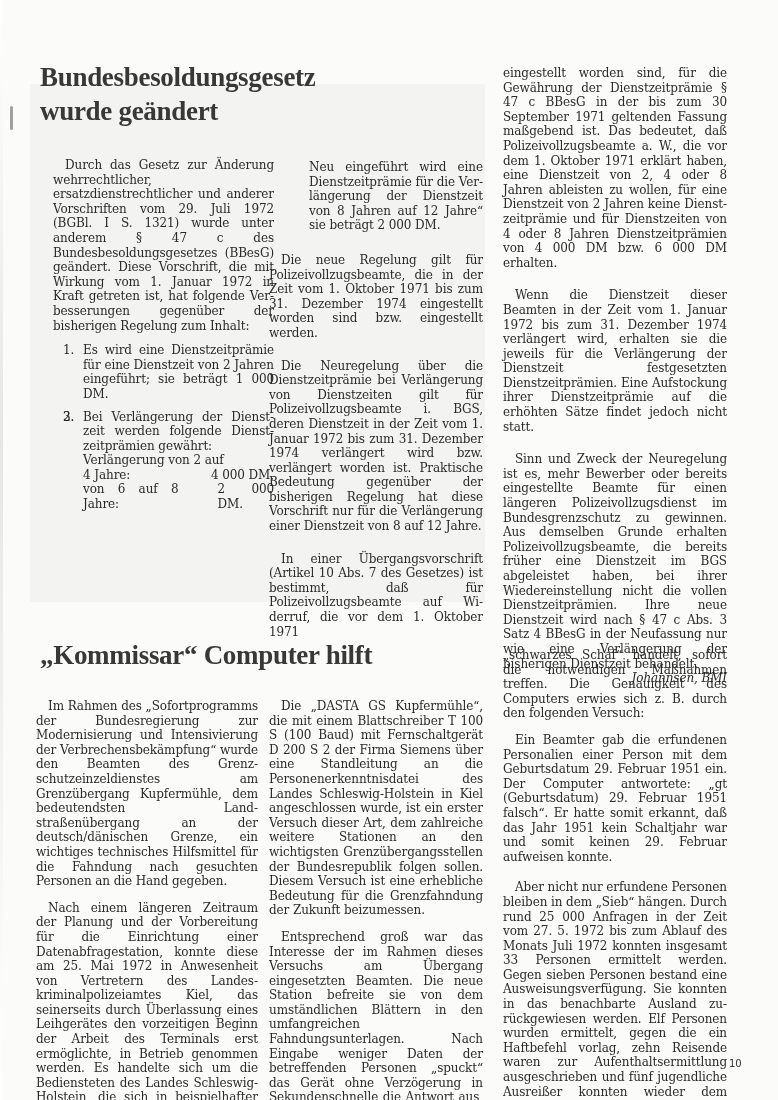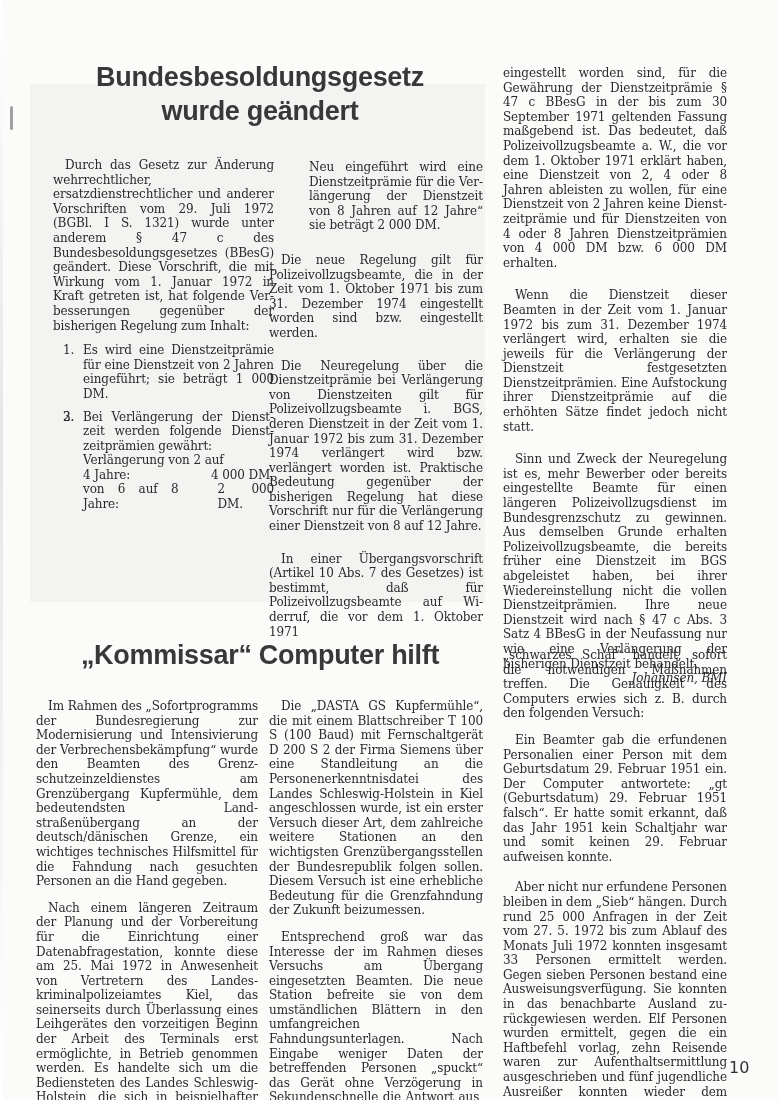--- a/index.html
+++ b/index.html
@@ -5,40 +5,40 @@
   html, body { margin:0; padding:0; }
   body {
     width:778px; height:1100px; position:relative; overflow:hidden;
     background:#fbfbfa;
     font-family:"DejaVu Serif","Liberation Serif",serif;
     color:#2a2a2a;
   }
   .page-edge { position:absolute; left:0; top:0; width:3px; height:1100px; background:linear-gradient(#fff,#e6e6e6 40%,#fff); }
   .edge-mark { position:absolute; left:10px; top:106px; width:3px; height:24px; background:#555; opacity:.55; border-radius:2px; }
   .headline {
-    position:absolute; font-family:Liberation Sans, sans-serif;
-    font-weight:bold; color:#383838; text-align:center; letter-spacing:-0.3px;
+    position:absolute; font-family:Liberation Serif, serif;
+    font-weight:bold; color:#383838; text-align:left; letter-spacing:-0.3px;
   }
   .h1 { left:40px; width:440px; top:60px; font-size:27px; line-height:34px; }
   .h2 { left:40px; width:440px; top:638px; font-size:27px; line-height:34px; }
   .shade { position:absolute; background:#eeeeec; opacity:.6; }
   .col {
     position:absolute; font-size:12px; line-height:14.6px; text-align:justify;
     hyphens:manual; letter-spacing:-0.1px;
   }
   .col p { margin:0 0 10px 0; text-indent:12px; }
   .col p.noindent { text-indent:0; }
   .list { margin:0 0 4px 0; padding:0; list-style:none; }
   .list li { position:relative; padding-left:30px; margin:0 0 8px 0; }
   .list li .num { position:absolute; left:10px; top:0; }
   .list li .txt { display:block; text-align:justify; }
   .tbl { display:flex; justify-content:space-between;gap:39px; }
   .signature { font-style:italic; float:right; }
   .box-intro { padding-left:40px; }
-  .pagenum { position:absolute; left:729px; top:1058px; font-family:"DejaVu Sans","Liberation Sans",sans-serif; font-size:16px; color:#333; }
+  .pagenum { position:absolute; left:729px; top:1058px; font-family:"DejaVu Sans","Liberation Sans",sans-serif; font-size:10px; color:#333; }
 </style>
 </head>
 <body>
 
 <div class="page-edge"></div>
 <div class="edge-mark"></div>
 
 <div class="shade" style="left:30px;top:84px;width:455px;height:518px;"></div>
 
 <div class="headline h1">

